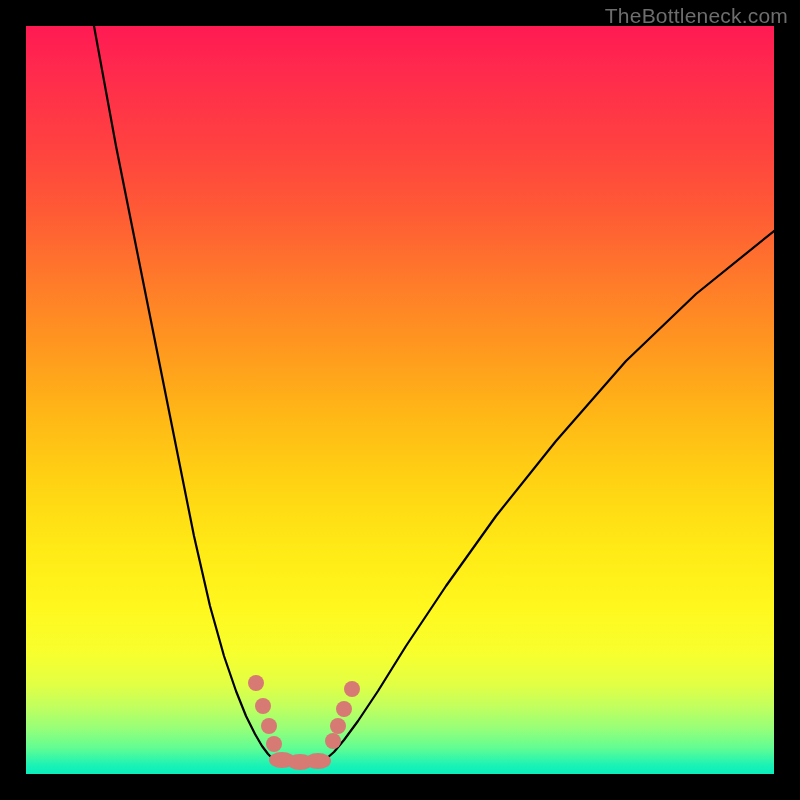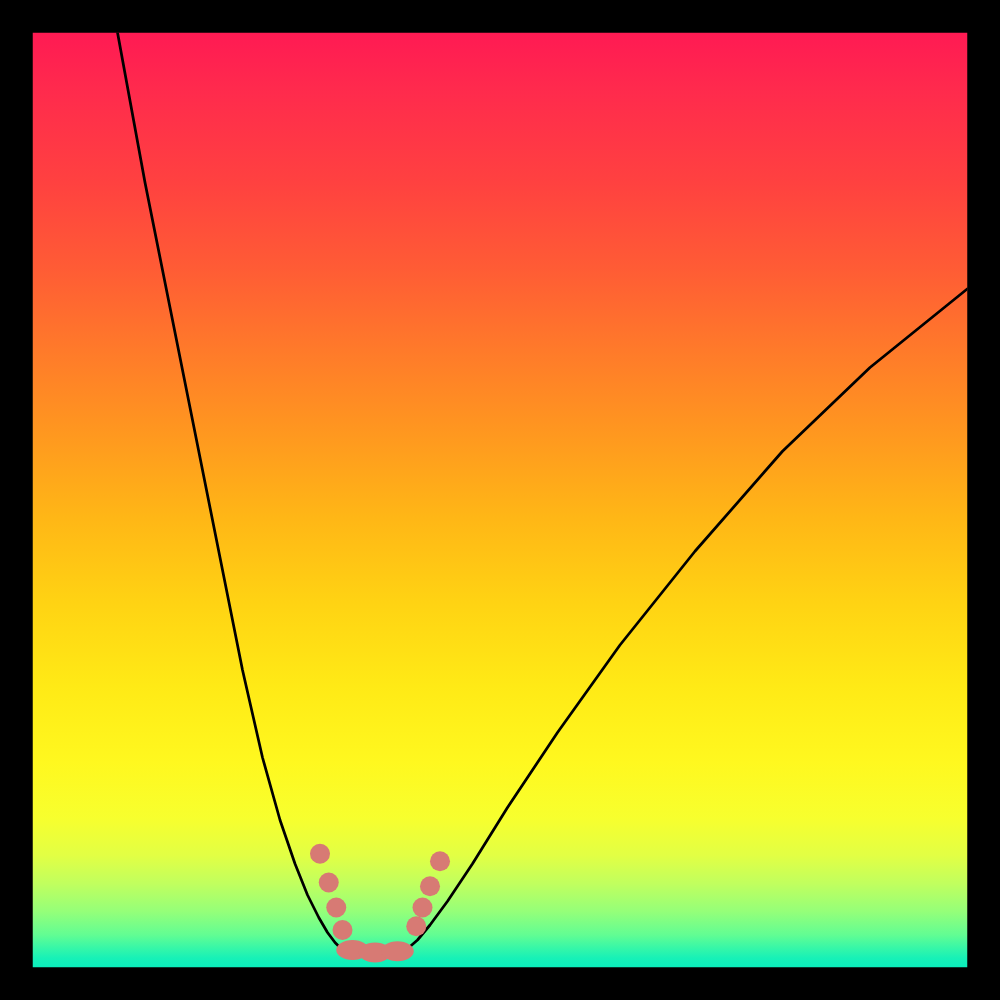--- a/index.html
+++ b/index.html
@@ -104,13 +104,14 @@
           <circle cx="312" cy="700" r="8" class="marker"></circle>
           <circle cx="318" cy="683" r="8" class="marker"></circle>
           <circle cx="326" cy="663" r="8" class="marker"></circle>
           <ellipse cx="256" cy="734" rx="13" ry="8" class="marker cap"></ellipse>
           <ellipse cx="274" cy="736" rx="13" ry="8" class="marker cap"></ellipse>
           <ellipse cx="292" cy="735" rx="13" ry="8" class="marker cap"></ellipse>
         </g>
     </svg>
   </div>
 
+  <div class="watermark">TheBottleneck.com</div>
 </div>
 
 </body></html>

